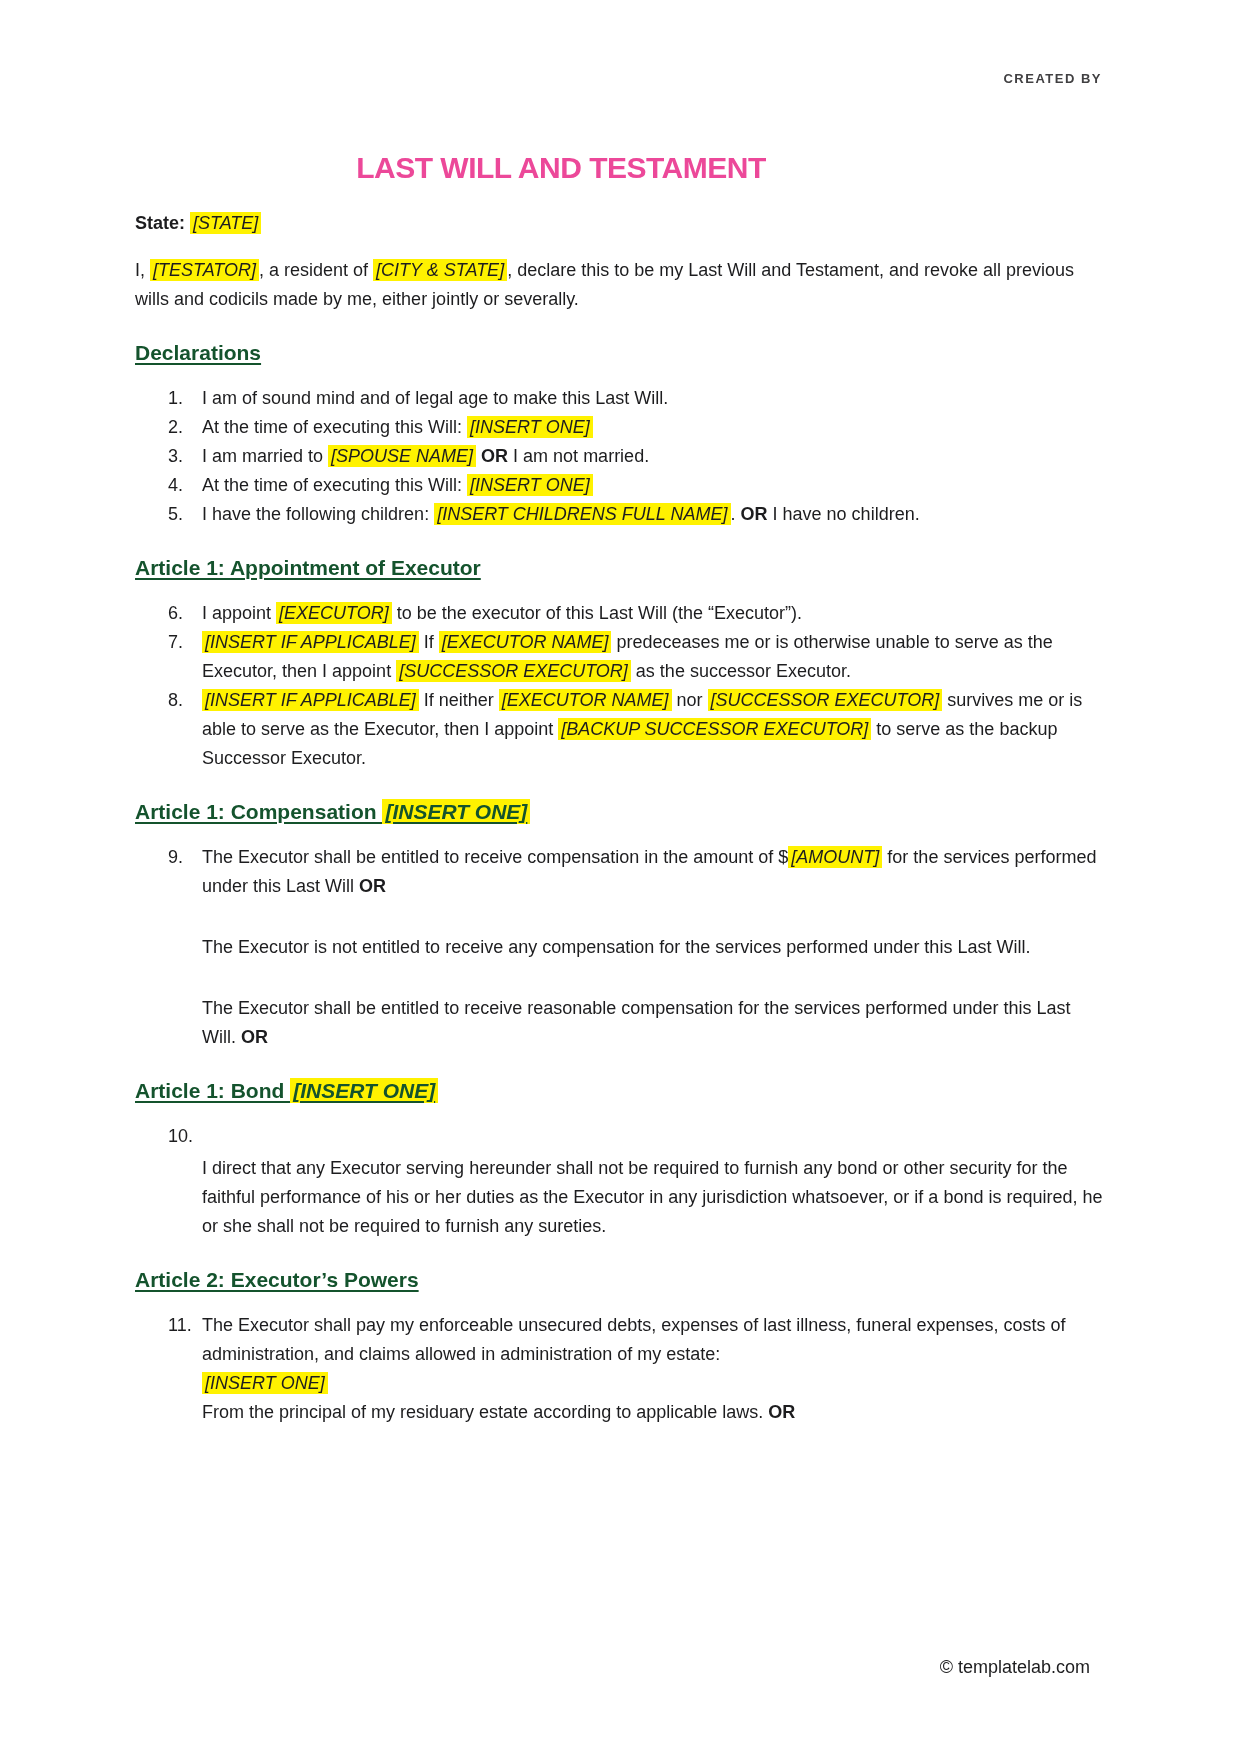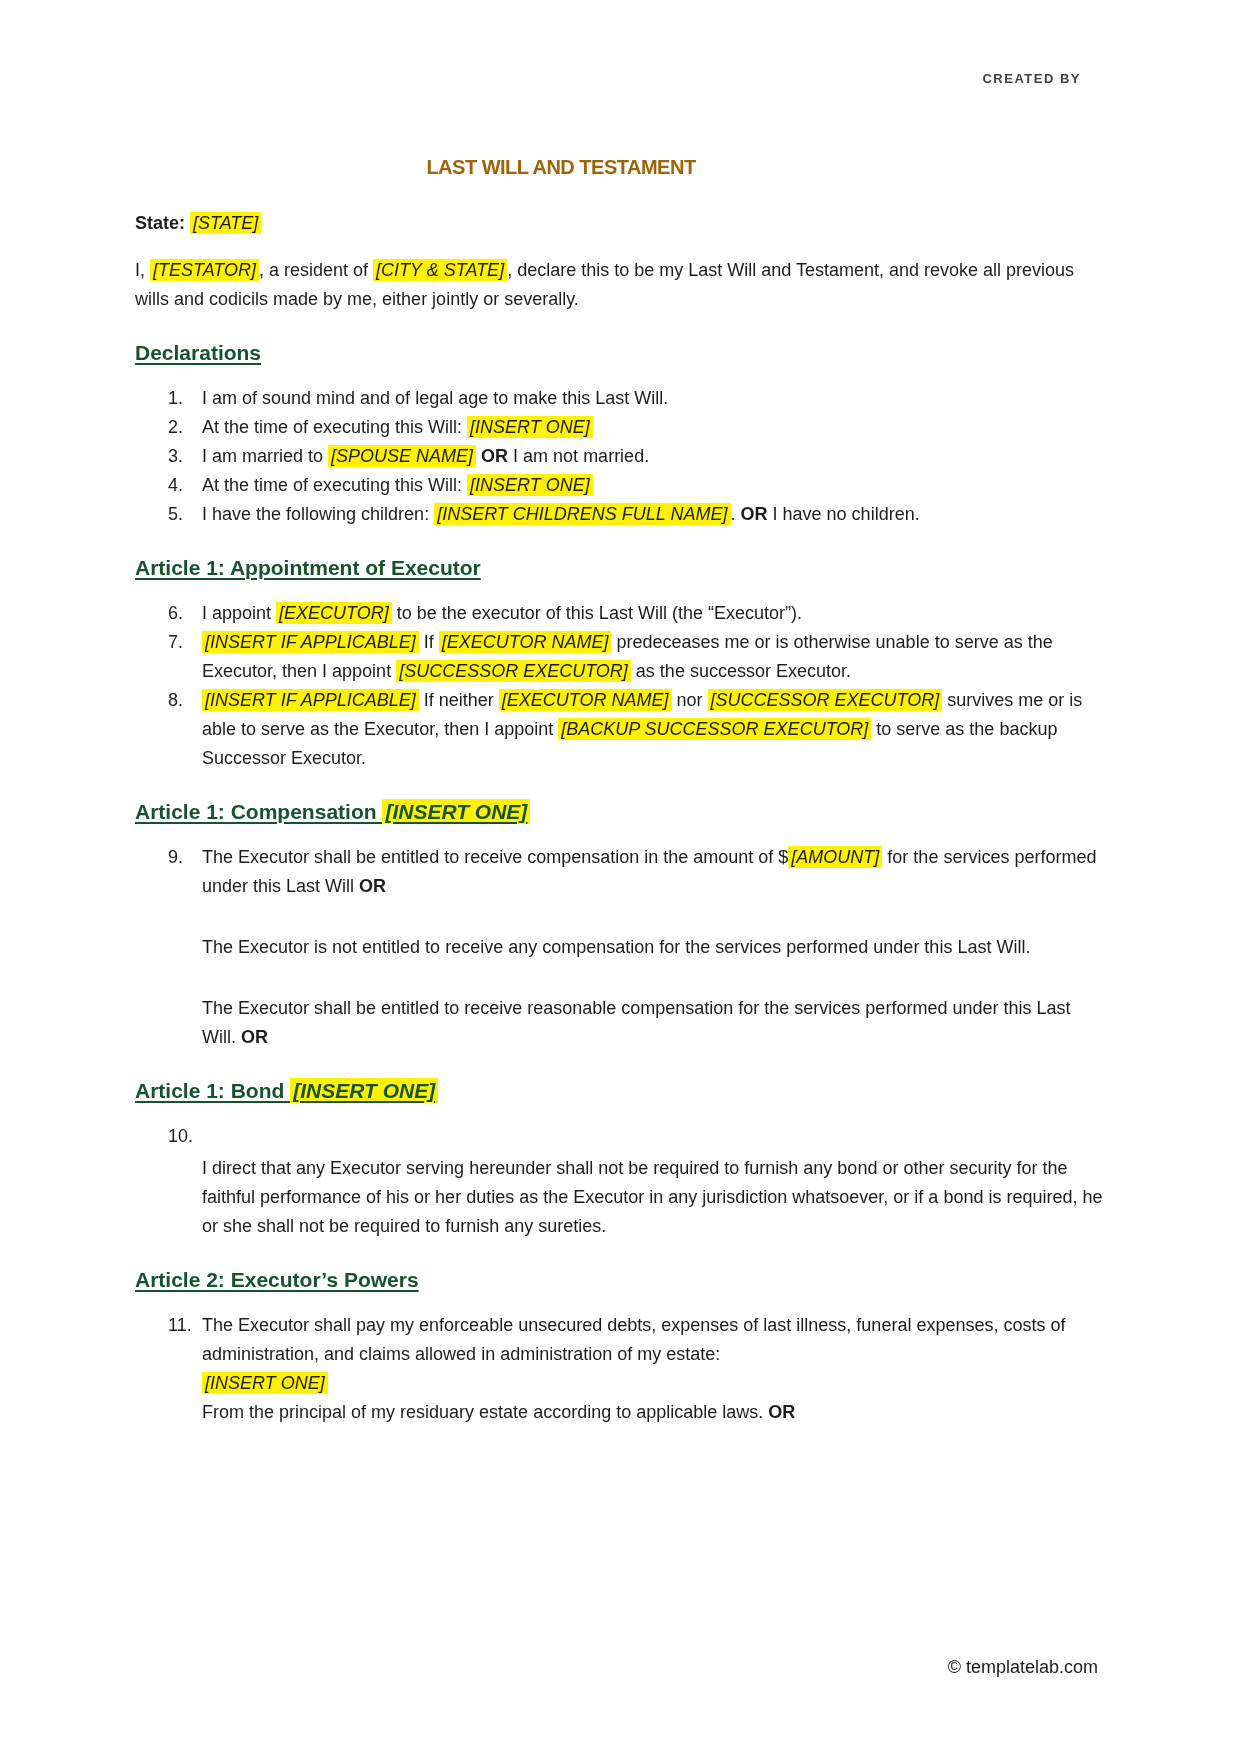--- a/index.html
+++ b/index.html
@@ -5,31 +5,31 @@
   html,body{margin:0;padding:0;background:#ffffff;}
   .page{
     position:relative;
     width:1240px;height:1754px;
     background:#fff;
     font-family:"Liberation Sans","DejaVu Sans",sans-serif;
     color:#1d1d1f;
     overflow:hidden;
   }
   
-  .logo{position:absolute;top:72px;right:159px;text-align:left;line-height:1;}
+  .logo{position:absolute;top:72px;right:138px;text-align:left;line-height:1;}
   .created-by{font-size:13px;font-weight:bold;letter-spacing:1.5px;color:#414042;margin:0 0 2px 3px;}
   .brand{font-size:44px;font-weight:bold;letter-spacing:-2px;color:#414042;}
   .brand .accent{color:#d2232a;}
   
   .content{padding:150px 135px 0 135px;}
   h1.title{
     margin:0 118px 24px 0;
     text-align:center;
-    font-size:20px;line-height:35px;
-    font-weight:bold;letter-spacing:-0.5px;color:#a16207;
+    font-size:30px;line-height:35px;
+    font-weight:bold;letter-spacing:-0.5px;color:#ec4899;
   }
   .state-line{margin:0 0 18px 0;font-size:18px;line-height:29px;}
   .intro{margin:0;font-size:18px;line-height:29px;}
   .section-heading{
     margin:28px 0 0 0;
     font-size:21px;line-height:22px;font-weight:bold;color:#14532d;
     text-decoration:underline;
     text-decoration-thickness:2px;
     text-underline-offset:3px;
   }
@@ -38,21 +38,21 @@
     display:grid;grid-template-columns:34px 1fr;
     font-size:18px;line-height:29px;
     margin:0;
   }
   li.item .num{}
   li.item .body p{margin:0;}
   li.item .body p.gap{margin-top:32px;}
   span.b{font-weight:bold;}
   span.hl{background:var(--hl,#fff200);padding:1px 3px;font-style:italic;}
   .footer{
-    position:absolute;top:1657px;right:142px;
+    position:absolute;top:1657px;right:150px;
     font-size:18px;color:#1d1d1f;
   }
 </style>
 </head>
 <body>
 
 <div class="page">
 
   <div class="logo">
     <div class="created-by">CREATED BY</div>

